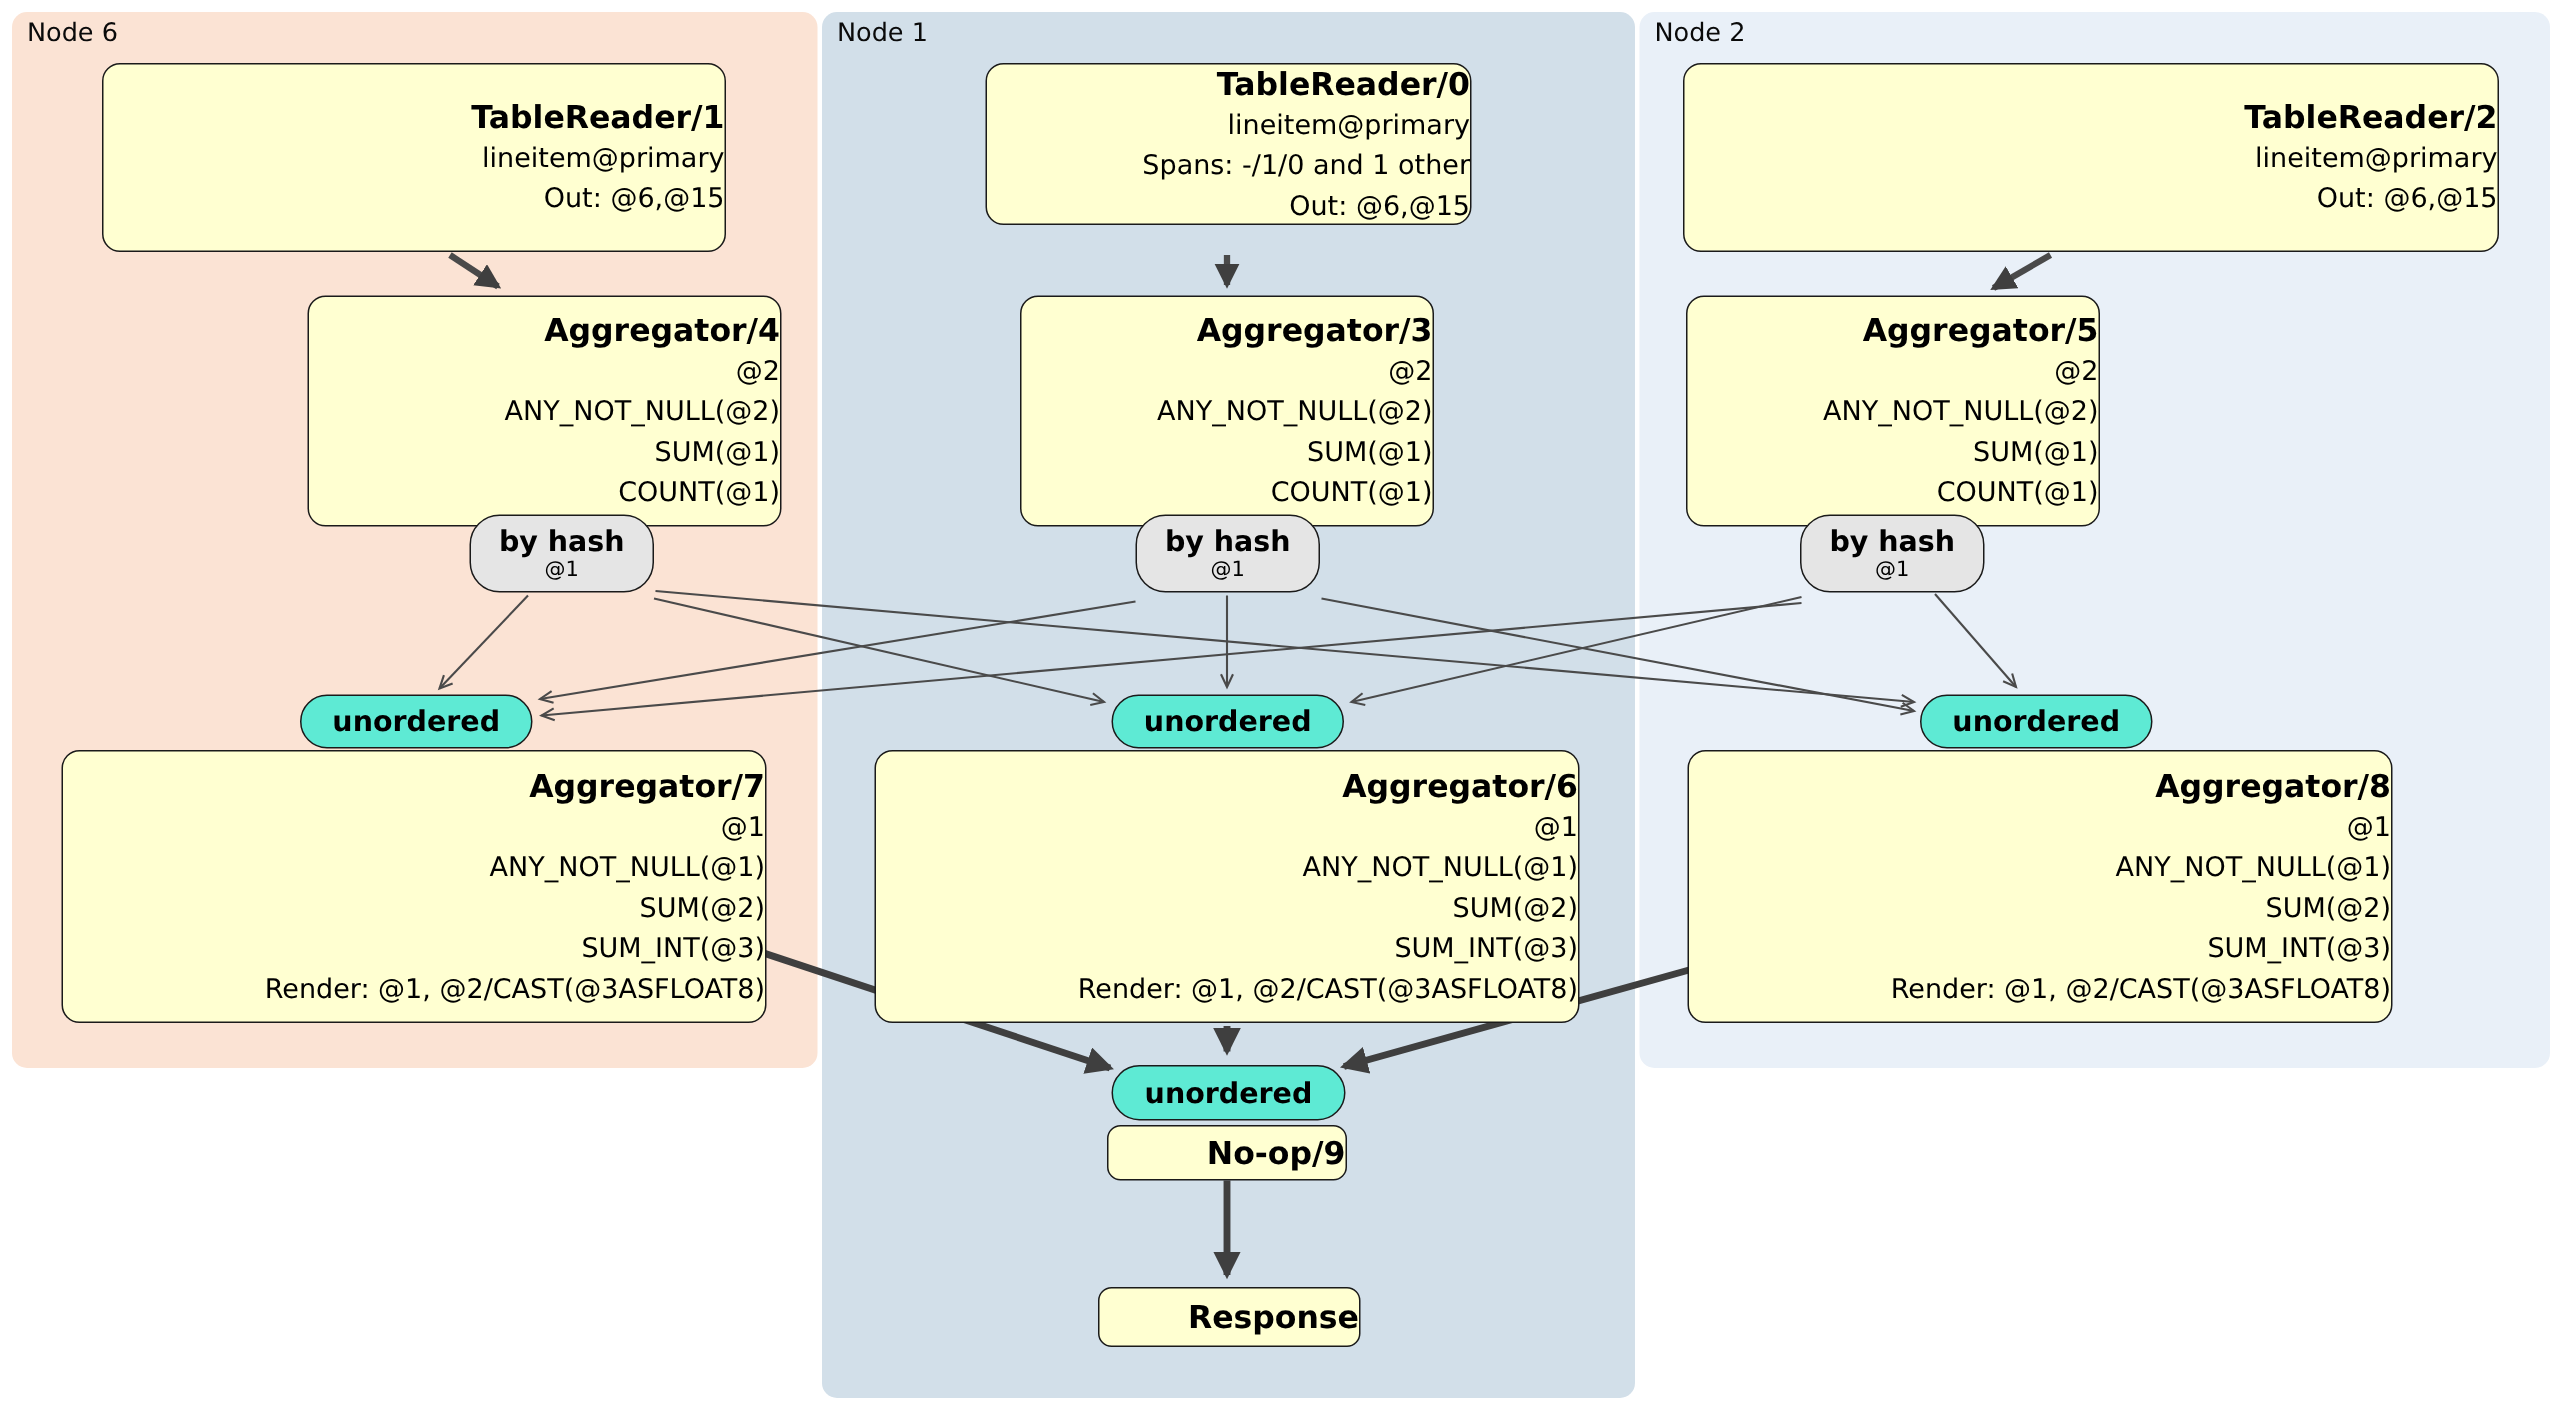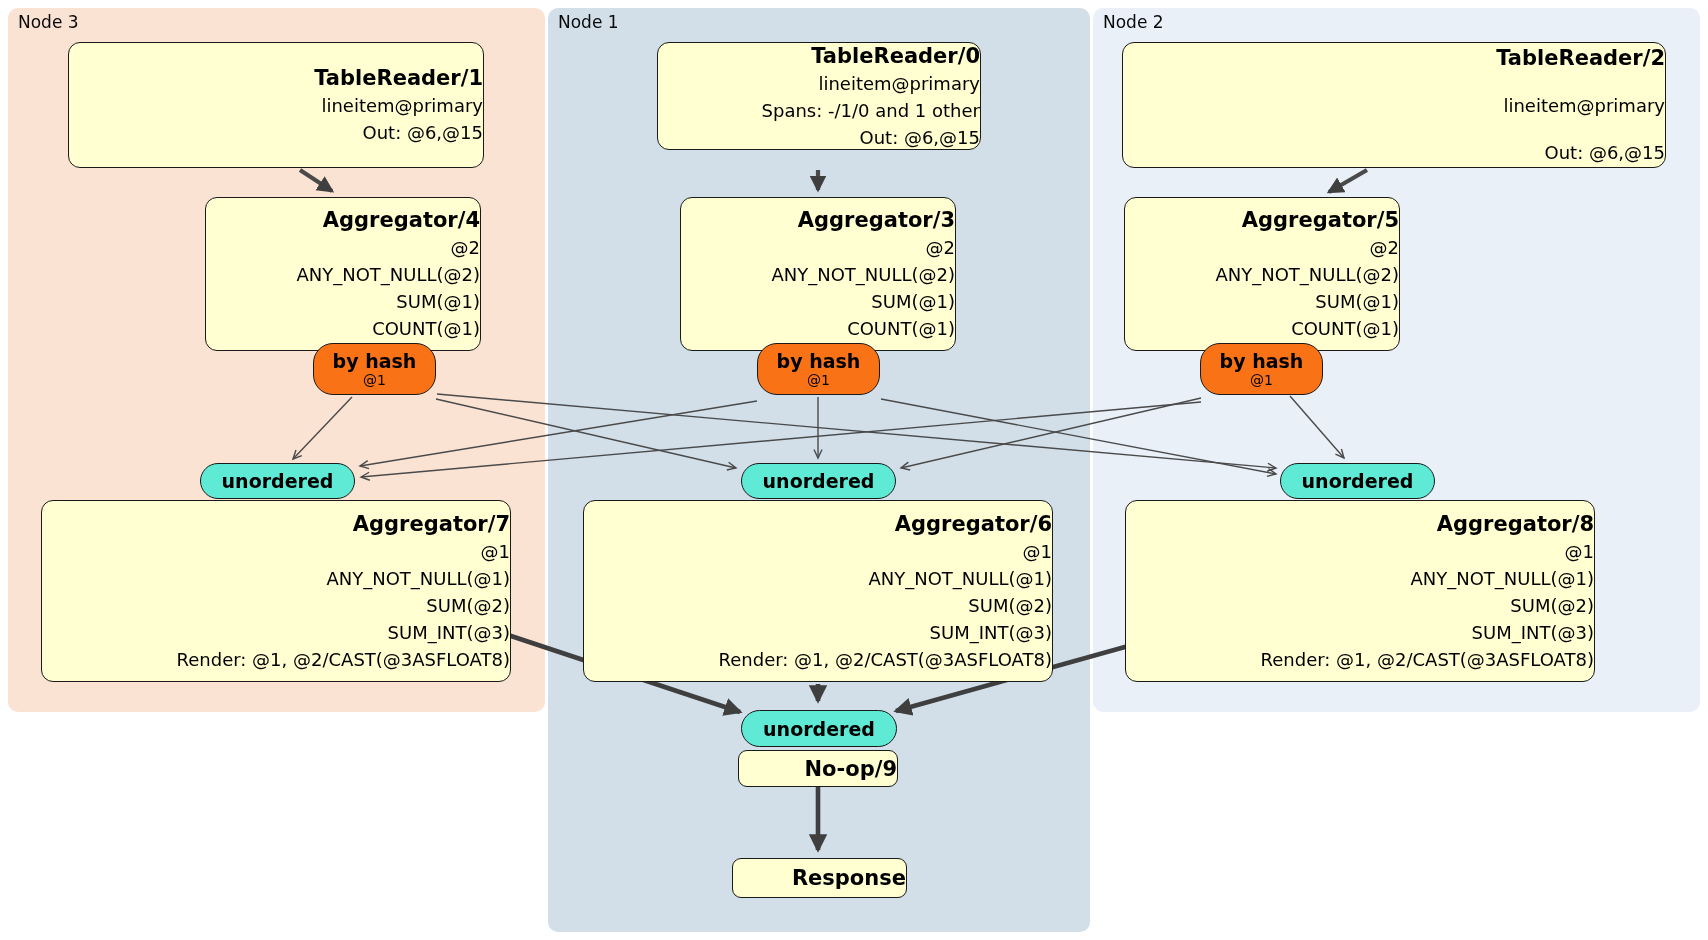--- a/index.html
+++ b/index.html
@@ -15,34 +15,34 @@
     display:flex;flex-direction:column;justify-content:center;align-items:flex-end;
     text-align:center;z-index:2;box-sizing:border-box;
   }
   .pbox .title{font-weight:bold;font-size:21px;line-height:28px;}
   .pbox .line{font-size:18px;line-height:27px;white-space:nowrap;}
   .pill{
     position:absolute;border:1.6px solid #1a1a1a;border-radius:20px;
     display:flex;flex-direction:column;justify-content:center;align-items:center;
     text-align:center;z-index:3;box-sizing:border-box;
   }
-  .router{background:#f97316;}
+  .router{background:#e5e5e5;}
   .router .rtitle{font-weight:bold;font-size:19px;line-height:21px;}
   .router .rsub{font-size:14px;line-height:16px;}
   .stream{background:#5eead4;}
   .stream .stitle{font-weight:bold;font-size:19px;line-height:20px;}
 </style>
 </head>
 <body>
 
 <div class="panel" style="left:8px;top:8px;width:537px;height:704px;background:#fbe3d4;"></div>
 <div class="panel" style="left:548px;top:8px;width:542px;height:924px;background:#d2dfe9;"></div>
 <div class="panel" style="left:1093px;top:8px;width:607px;height:704px;background:#e9f0f8;"></div>
 
-<div class="panel-label" style="left:18px;top:12px;">Node 3</div>
+<div class="panel-label" style="left:18px;top:12px;">Node 6</div>
 <div class="panel-label" style="left:558px;top:12px;">Node 1</div>
 <div class="panel-label" style="left:1103px;top:12px;">Node 2</div>
 
 <svg id="edges" width="1708" height="940" viewBox="0 0 1708 940">
   <defs>
     <marker id="mthick" markerWidth="5" markerHeight="5" refX="3.4" refY="2" orient="auto" markerUnits="strokeWidth">
       <path d="M0,0 L4,2 L0,4 Z" fill="#3f3f3f"></path>
     </marker>
     <marker id="mthin" markerWidth="12" markerHeight="12" refX="9.5" refY="5" orient="auto" markerUnits="userSpaceOnUse">
       <path d="M1,1 L9.5,5 L1,9" fill="none" stroke="#4a4a4a" stroke-width="1.4"></path>
@@ -73,21 +73,21 @@
     <line x1="1132" y1="645" x2="896" y2="711" marker-end="url(#mthick)"></line>
     <line x1="818" y1="787" x2="818" y2="850" marker-end="url(#mthick)"></line>
   </g>
 </svg>
 
 <div class="pbox" style="left:68px;top:42px;width:416px;height:126px;">
   <div class="title">TableReader/1</div>
   <div class="line">lineitem@primary</div>
   <div class="line">Out: @6,@15</div>
 </div>
-<div class="pbox" style="left:205px;top:197px;width:276px;height:154px;padding-left:16px;">
+<div class="pbox" style="left:205px;top:197px;width:316px;height:154px;padding-left:16px;">
   <div class="title">Aggregator/4</div>
   <div class="line">@2</div>
   <div class="line">ANY_NOT_NULL(@2)</div>
   <div class="line">SUM(@1)</div>
   <div class="line">COUNT(@1)</div>
 </div>
 <div class="pill router" style="left:313px;top:343px;width:123px;height:52px;">
   <div class="rtitle">by hash</div>
   <div class="rsub">@1</div>
 </div>
@@ -125,21 +125,21 @@
 </div>
 <div class="pbox" style="left:583px;top:500px;width:470px;height:182px;">
   <div class="title">Aggregator/6</div>
   <div class="line">@1</div>
   <div class="line">ANY_NOT_NULL(@1)</div>
   <div class="line">SUM(@2)</div>
   <div class="line">SUM_INT(@3)</div>
   <div class="line">Render: @1, @2/CAST(@3ASFLOAT8)</div>
 </div>
 
-<div class="pbox" style="left:1122px;top:42px;width:544px;height:126px;gap:20px;">
+<div class="pbox" style="left:1122px;top:42px;width:544px;height:126px;">
   <div class="title">TableReader/2</div>
   <div class="line">lineitem@primary</div>
   <div class="line">Out: @6,@15</div>
 </div>
 <div class="pbox" style="left:1124px;top:197px;width:276px;height:154px;">
   <div class="title">Aggregator/5</div>
   <div class="line">@2</div>
   <div class="line">ANY_NOT_NULL(@2)</div>
   <div class="line">SUM(@1)</div>
   <div class="line">COUNT(@1)</div>

